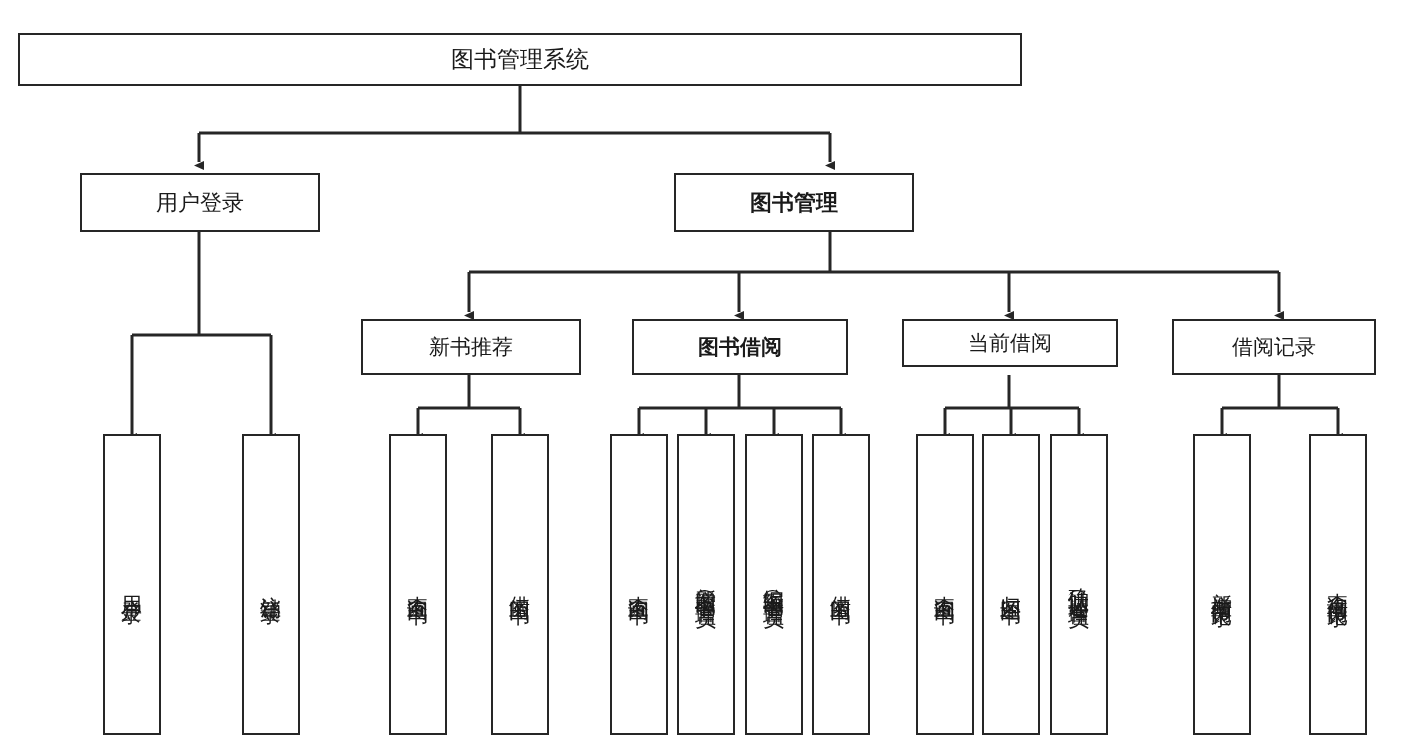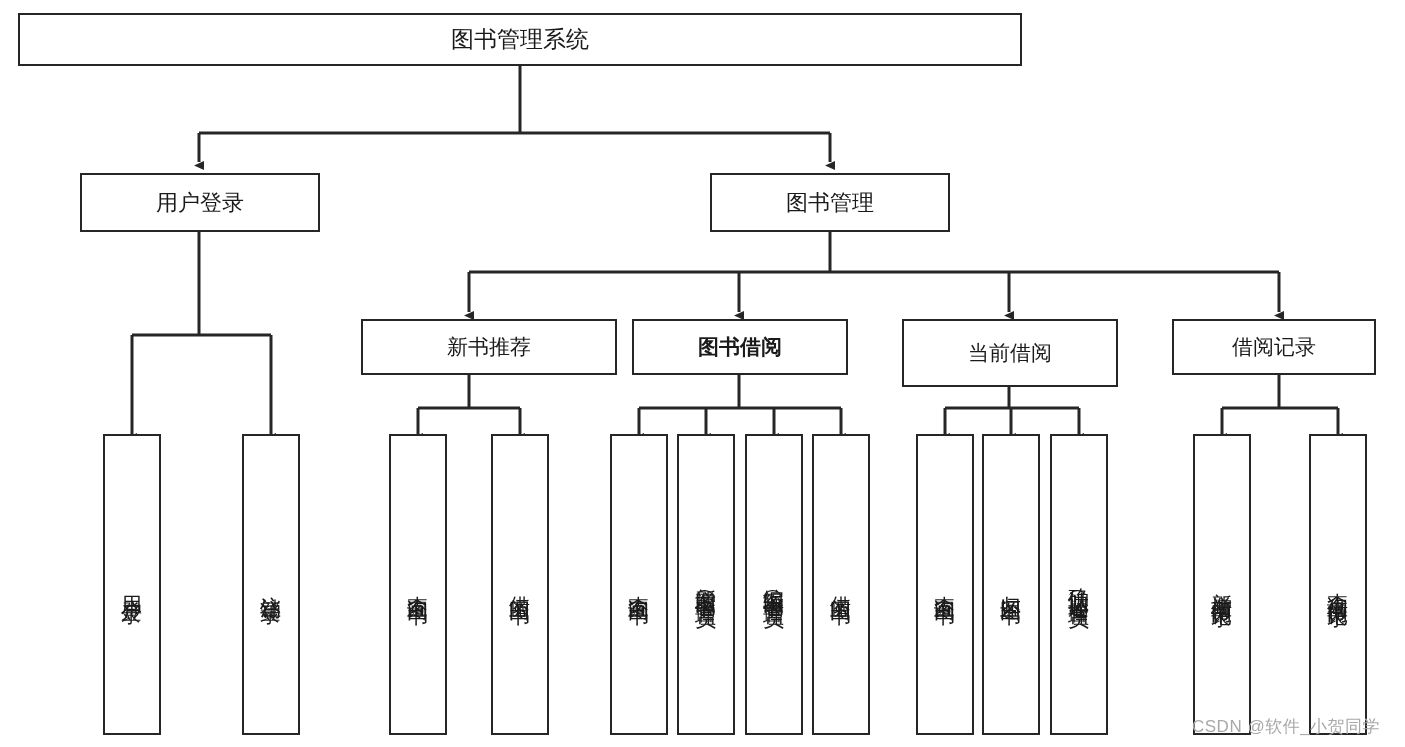--- a/index.html
+++ b/index.html
@@ -30,20 +30,21 @@
     box-sizing: border-box;
     border: 2px solid #262626;
     background: #ffffff;
     display: flex;
     align-items: center;
     justify-content: center;
     color: #1a1a1a;
   }
   .node.root {
     font-size: 23px;
+    margin-top: 20px;
   }
   .node.level2 {
     font-size: 22px;
   }
   .node.level3 {
     font-size: 21px;
   }
   .node.leaf {
     font-size: 21px;
     align-items: center;
@@ -120,31 +121,31 @@
     </g>
   </svg>
 
   <div class="node root" style="left:18px; top:13px; width:1004px; height:53px;">
     <span>图书管理系统</span>
   </div>
 
   <div class="node level2" style="left:80px; top:173px; width:240px; height:59px;">
     <span>用户登录</span>
   </div>
-  <div class="node level2" style="left:710px; top:173px; width:240px; height:59px;">
+  <div class="node level2" style="left:674px; top:173px; width:240px; height:59px;font-weight:bold;">
     <span>图书管理</span>
   </div>
 
-  <div class="node level3" style="left:361px; top:319px; width:256px; height:56px;">
+  <div class="node level3" style="left:361px; top:319px; width:220px; height:56px;">
     <span>新书推荐</span>
   </div>
   <div class="node level3" style="left:632px; top:319px; width:216px; height:56px;font-weight:bold;">
     <span>图书借阅</span>
   </div>
-  <div class="node level3" style="left:902px; top:319px; width:216px; height:68px;">
+  <div class="node level3" style="left:902px; top:319px; width:216px; height:48px;">
     <span>当前借阅</span>
   </div>
   <div class="node level3" style="left:1172px; top:319px; width:204px; height:56px;">
     <span>借阅记录</span>
   </div>
 
   <div class="node leaf" style="left:103px; top:434px; width:58px; height:301px;">
     <span class="vtext">用户登录</span>
   </div>
   <div class="node leaf" style="left:242px; top:434px; width:58px; height:301px;">
@@ -181,15 +182,14 @@
     <span class="vtext">确认归还（管理员）</span>
   </div>
 
   <div class="node leaf" style="left:1193px; top:434px; width:58px; height:301px;">
     <span class="vtext">新增借阅记录</span>
   </div>
   <div class="node leaf" style="left:1309px; top:434px; width:58px; height:301px;">
     <span class="vtext">查询借阅记录</span>
   </div>
 
-  <div class="watermark" style="left:1192px; top:715px;">CSDN @软件_小贺同学</div>
 
 </div>
 
 </body></html>

